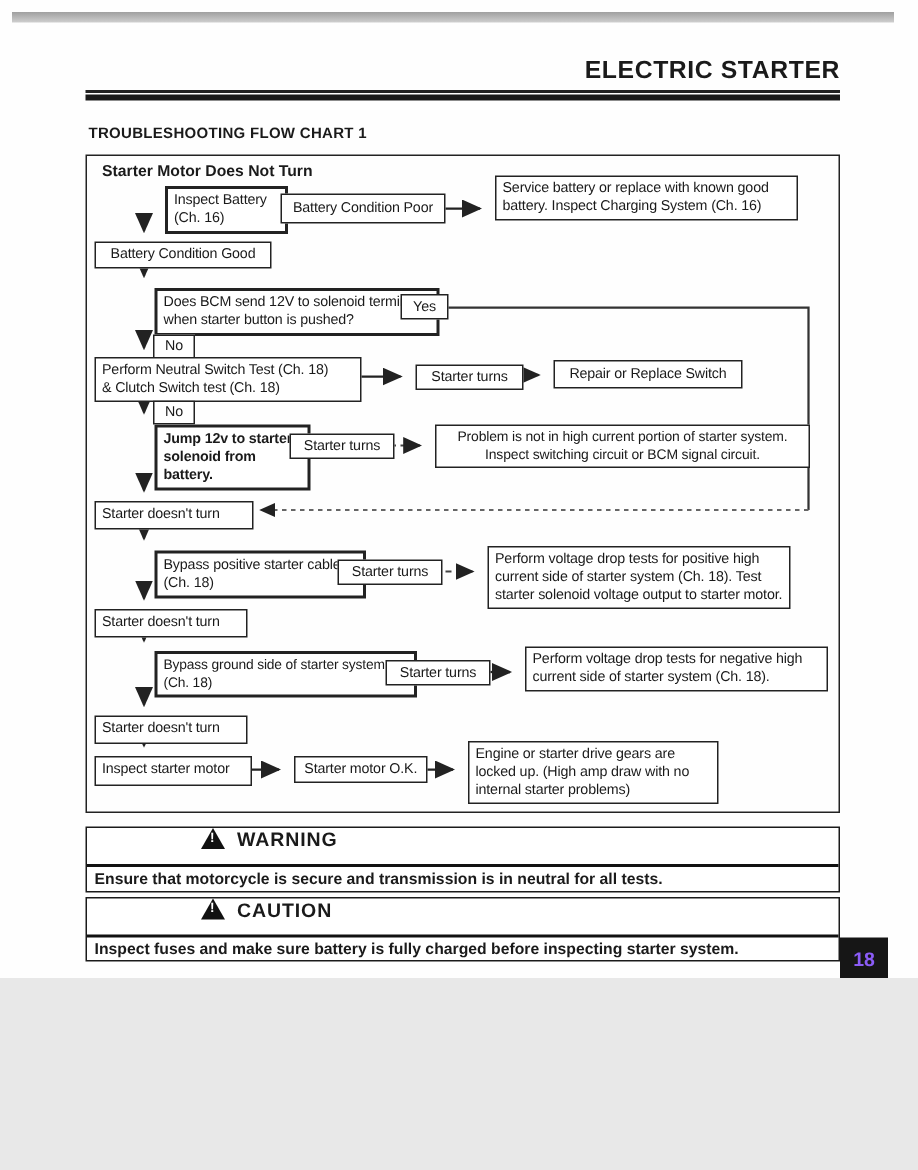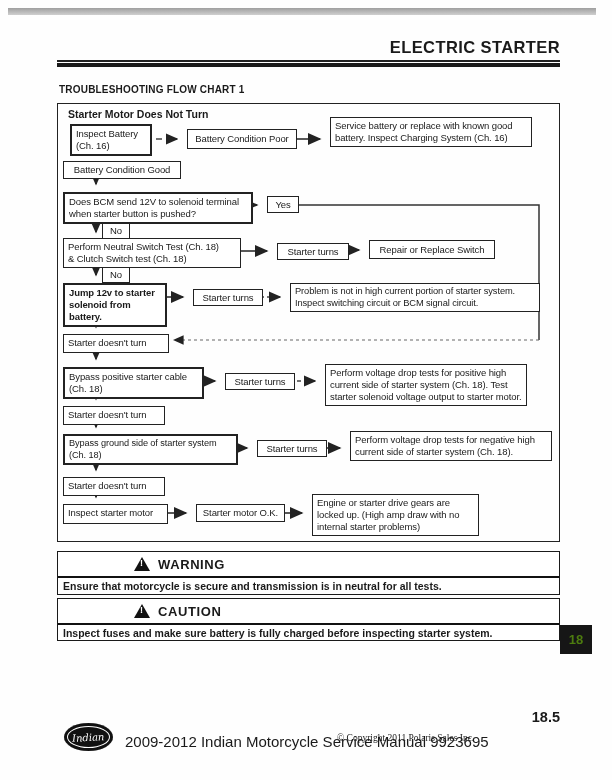--- a/index.html
+++ b/index.html
@@ -1,50 +1,50 @@
 <!DOCTYPE html>
 <html><head>
 <meta charset="utf-8">
 <style>
   html,body { margin:0; padding:0; background:#e8e8e8; }
   .page {
-    position:relative; width:612px; height:780px; background:#fefefe;
+    position:relative; width:612px; height:652px; background:#fefefe;
     font-family:"Liberation Sans", sans-serif; color:#1a1a1a; overflow:hidden;
     margin:0 auto;
   }
   .scan-strip { position:absolute; left:8px; top:8px; width:588px; height:7px;
     background:linear-gradient(#9f9f9f,#cfcfcf); }
   .header-title { position:absolute; left:57px; top:38px; width:503px; text-align:right;
     font-size:16.5px; font-weight:bold; letter-spacing:0.4px; }
   .header-rule-thin { position:absolute; left:57px; top:60px; width:503px; height:1.5px; background:#222; }
   .header-rule-thick { position:absolute; left:57px; top:63px; width:503px; height:3.5px; background:#1a1a1a; }
   .section-title { position:absolute; left:59px; top:84px; font-size:10px; font-weight:bold; letter-spacing:0.2px; }
 
   .chart-frame { position:absolute; left:57px; top:103px; width:501px; height:437px; border:1.5px solid #222; }
   .chart-label { position:absolute; left:68px; top:108px; font-size:10.5px; font-weight:bold; }
 
   .connectors { position:absolute; left:0; top:0; }
 
   .node { position:absolute; background:#fff; border:1.3px solid #222; font-size:9.5px;
     line-height:1.25; padding:2px 4px; letter-spacing:-0.1px; }
   .node.c { display:flex; align-items:center; justify-content:center; text-align:center; padding:0 2px; }
-  .node.b2 { border-width:2px; }
+  .node.b2 { border-width:2px;margin-left:40px; }
   .node.pre { white-space:pre-line; }
 
   .alert { position:absolute; left:57px; width:501px; border:1.3px solid #1a1a1a; background:#fff; }
-  .alert-head { height:24px; border-bottom:2.5px solid #111; display:flex; align-items:center;
+  .alert-head { height:24px; border-bottom:2.5px solid #111; display:flex; align-items:flex-start;
     padding-left:76px; font-weight:bold; font-size:13px; letter-spacing:0.6px; }
   .tri { width:0; height:0; border-left:8px solid transparent; border-right:8px solid transparent;
     border-bottom:14px solid #111; position:relative; display:inline-block; margin-right:8px; }
   .tri::after { content:"!"; position:absolute; left:-2px; top:2px; color:#fff;
     font-weight:bold; font-size:9px; line-height:1; }
   .alert-body { padding:2px 5px 0 5px; font-weight:bold; font-size:10.5px; }
 
   .tab18 { position:absolute; left:560px; top:625px; width:32px; height:29px; background:#161616;
-    color:#4d7c0f; font-size:13px; font-weight:bold; display:flex; align-items:center; justify-content:center; }
+    color:#8b5cf6; font-size:13px; font-weight:bold; display:flex; align-items:center; justify-content:center; }
 
   .footer-page-num { position:absolute; left:495px; top:709px; width:65px; text-align:right;
     font-size:14.5px; font-weight:bold; }
   .logo { position:absolute; left:64px; top:723px; width:49px; height:28px; background:#111;
     border-radius:50%; display:flex; align-items:center; justify-content:center;
     box-shadow:inset 0 0 0 3px #111, inset 0 0 0 4px #fff; }
   .logo-text { color:#fff; font-family:"DejaVu Serif", serif; font-style:italic; font-size:10px;
     transform:rotate(-3deg); }
   .footer-manual { position:absolute; left:125px; top:733px; font-size:15px; }
   .footer-copyright { position:absolute; left:337px; top:733px; font-size:9.5px;font-family:Liberation Serif, serif; }
@@ -113,21 +113,21 @@
   <div class="node pre" style="left:63px; top:238px; width:168px;">Perform Neutral Switch Test (Ch. 18)
 &amp; Clutch Switch test (Ch. 18)</div>
   <div class="node c" style="left:277px; top:243px; width:66px; height:15px;">Starter turns</div>
   <div class="node c" style="left:369px; top:240px; width:120px; height:17px;">Repair or Replace Switch</div>
   <div class="node c" style="left:102px; top:267px; width:22px; height:14px;">No</div>
 
   <div class="node b2 pre" style="left:63px; top:283px; width:92px;font-weight:bold;">Jump 12v to starter
 solenoid from
 battery.</div>
   <div class="node c" style="left:193px; top:289px; width:64px; height:15px;">Starter turns</div>
-  <div class="node" style="left:290px; top:283px; width:240px; font-size:9.3px;">Problem is not in high current portion of starter system. Inspect switching circuit or BCM signal circuit.</div>
+  <div class="node" style="left:290px; top:283px; width:240px; font-size:9.3px;text-align:center;">Problem is not in high current portion of starter system. Inspect switching circuit or BCM signal circuit.</div>
 
   <div class="node" style="left:63px; top:334px; width:96px; height:13px;">Starter doesn't turn</div>
 
   <div class="node b2 pre" style="left:63px; top:367px; width:129px;">Bypass positive starter cable
 (Ch. 18)</div>
   <div class="node c" style="left:225px; top:373px; width:64px; height:15px;">Starter turns</div>
   <div class="node" style="left:325px; top:364px; width:192px;">Perform voltage drop tests for positive high current side of starter system (Ch. 18). Test starter solenoid voltage output to starter motor.</div>
 
   <div class="node" style="left:63px; top:406px; width:92px; height:13px;">Starter doesn't turn</div>
 

